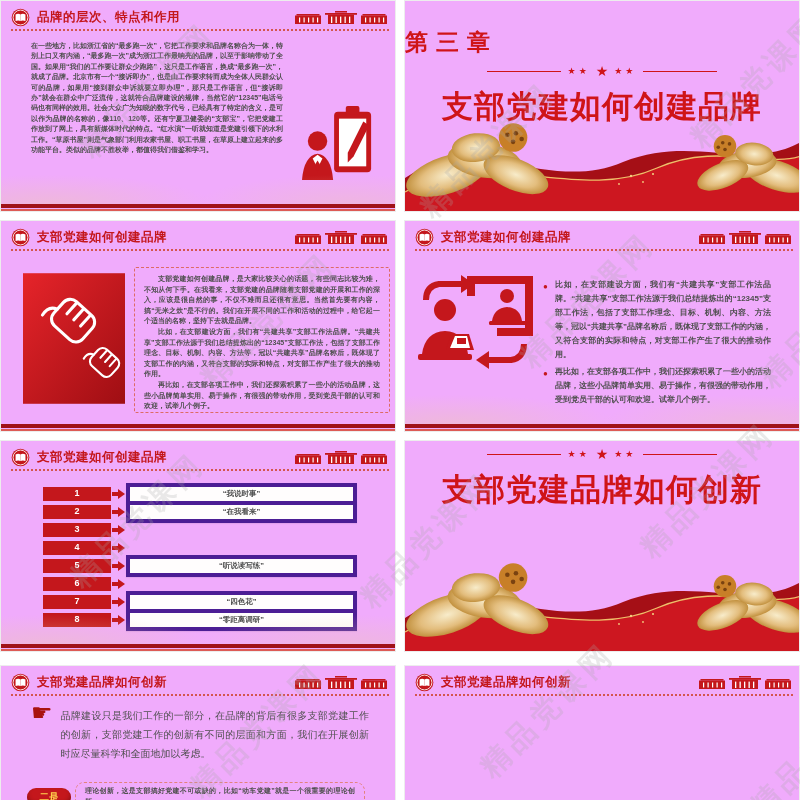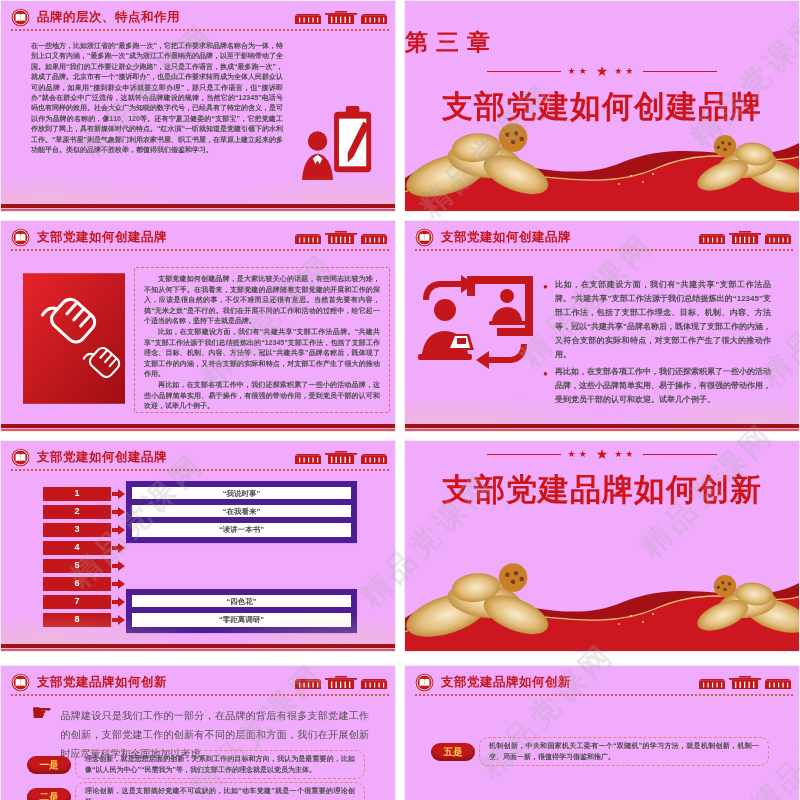--- a/index.html
+++ b/index.html
@@ -68,21 +68,21 @@
 
   
   .s5-list{position:absolute;left:42px;right:38px;top:46px;}
   .lrow{display:flex;align-items:center;margin-bottom:4.5px;height:13.5px;}
   .lnum{width:68px;height:13.5px;background:#c4171c;color:#fff;font-size:9px;font-weight:bold;
         text-align:center;line-height:13.5px;flex:none;}
   .larr{position:relative;width:13px;height:10px;flex:none;margin:0 1px;}
   .larr::before{content:"";position:absolute;left:0;top:3px;width:6px;height:4px;background:#c4171c;}
   .larr::after{content:"";position:absolute;left:6px;top:0;width:0;height:0;
         border-top:5px solid transparent;border-bottom:5px solid transparent;border-left:7px solid #c4171c;}
-  .llabel{flex:1;height:13.5px;border:6px solid #4c1d95;background:#fffdfd;
+  .llabel{flex:1;height:13.5px;border:4px solid #4c1d95;background:#fffdfd;
           box-shadow:0 1px 1px rgba(0,0,0,.06);font-size:7.5px;font-weight:bold;color:#4f4f4f;
           text-align:center;line-height:13px;}
 
   
   .s7-intro{position:absolute;left:30px;top:40px;right:26px;display:flex;gap:8px;}
   .hand{font-size:24px;line-height:24px;color:#a8120f;margin-top:-5px;flex:none;}
   .itext{font-size:10px;line-height:19px;font-weight:normal;color:#4f4f4f;text-align:justify;}
   .brow{position:absolute;left:26px;right:30px;display:flex;align-items:stretch;}
   .badge{width:44px;height:18px;background:#c4171c;border-radius:10px;color:#ffd34d;
          font-size:9.5px;font-weight:bold;text-align:center;line-height:18px;flex:none;
@@ -338,29 +338,29 @@
       <div class="llabel">“我说时事”</div>
     </div>
     <div class="lrow">
       <div class="lnum">2</div>
       <span class="larr"></span>
       <div class="llabel">“在我看来”</div>
     </div>
     <div class="lrow">
       <div class="lnum">3</div>
       <span class="larr"></span>
-      <div class="llabel">“读讲一本书”</div>
     </div>
     <div class="lrow">
       <div class="lnum">4</div>
       <span class="larr"></span>
     </div>
     <div class="lrow">
       <div class="lnum">5</div>
       <span class="larr"></span>
+      <div class="llabel">“听说读写练”</div>
     </div>
     <div class="lrow">
       <div class="lnum">6</div>
       <span class="larr"></span>
     </div>
     <div class="lrow">
       <div class="lnum">7</div>
       <span class="larr"></span>
       <div class="llabel">“四色花”</div>
     </div>
@@ -404,43 +404,35 @@
       </svg>
     <span class="htitle">支部党建品牌如何创新</span>
     <svg class="hbuilding">
         <use href="#sym-building"></use>
       </svg>
   </div>
   <div class="s7-intro">
     <span class="hand">☛</span>
     <div class="itext">品牌建设只是我们工作的一部分，在品牌的背后有很多支部党建工作的创新，支部党建工作的创新有不同的层面和方面，我们在开展创新时应尽量科学和全面地加以考虑。</div>
   </div>
-  <div class="brow r1a">
-    <div class="badge">一是</div>
-    <div class="bbox">理念创新，就是思想层面的创新，关系到工作的目标和方向，我认为是最重要的，比如像“以人民为中心”“民需我为”等，我们支部工作的理念就是以党员为主体。</div>
-  </div>
   <div class="brow r1b">
     <div class="badge">二是</div>
     <div class="bbox">理论创新，这是支部搞好党建不可或缺的，比如“动车党建”就是一个很重要的理论创新。</div>
   </div>
 </div>
 
 <div class="slide p42">
   <div class="s-header">
     <svg class="hicon">
         <use href="#sym-book"></use>
       </svg>
     <span class="htitle">支部党建品牌如何创新</span>
     <svg class="hbuilding">
         <use href="#sym-building"></use>
       </svg>
-  </div>
-  <div class="brow r2a">
-    <div class="badge">五是</div>
-    <div class="bbox">机制创新，中央和国家机关工委有一个“双随机”的学习方法，就是机制创新，机制一变、局面一新，很值得学习借鉴和推广。</div>
   </div>
 </div>
 
 <div class="wmlayer">
   <span class="wm" style="left:60px;top:70px">精品党课网</span>
   <span class="wm" style="left:400px;top:130px">精品党课网</span>
   <span class="wm" style="left:670px;top:60px">精品党课网</span>
   <span class="wm" style="left:180px;top:300px">精品党课网</span>
   <span class="wm" style="left:500px;top:280px">精品党课网</span>
   <span class="wm" style="left:740px;top:300px">精品党课网</span>

